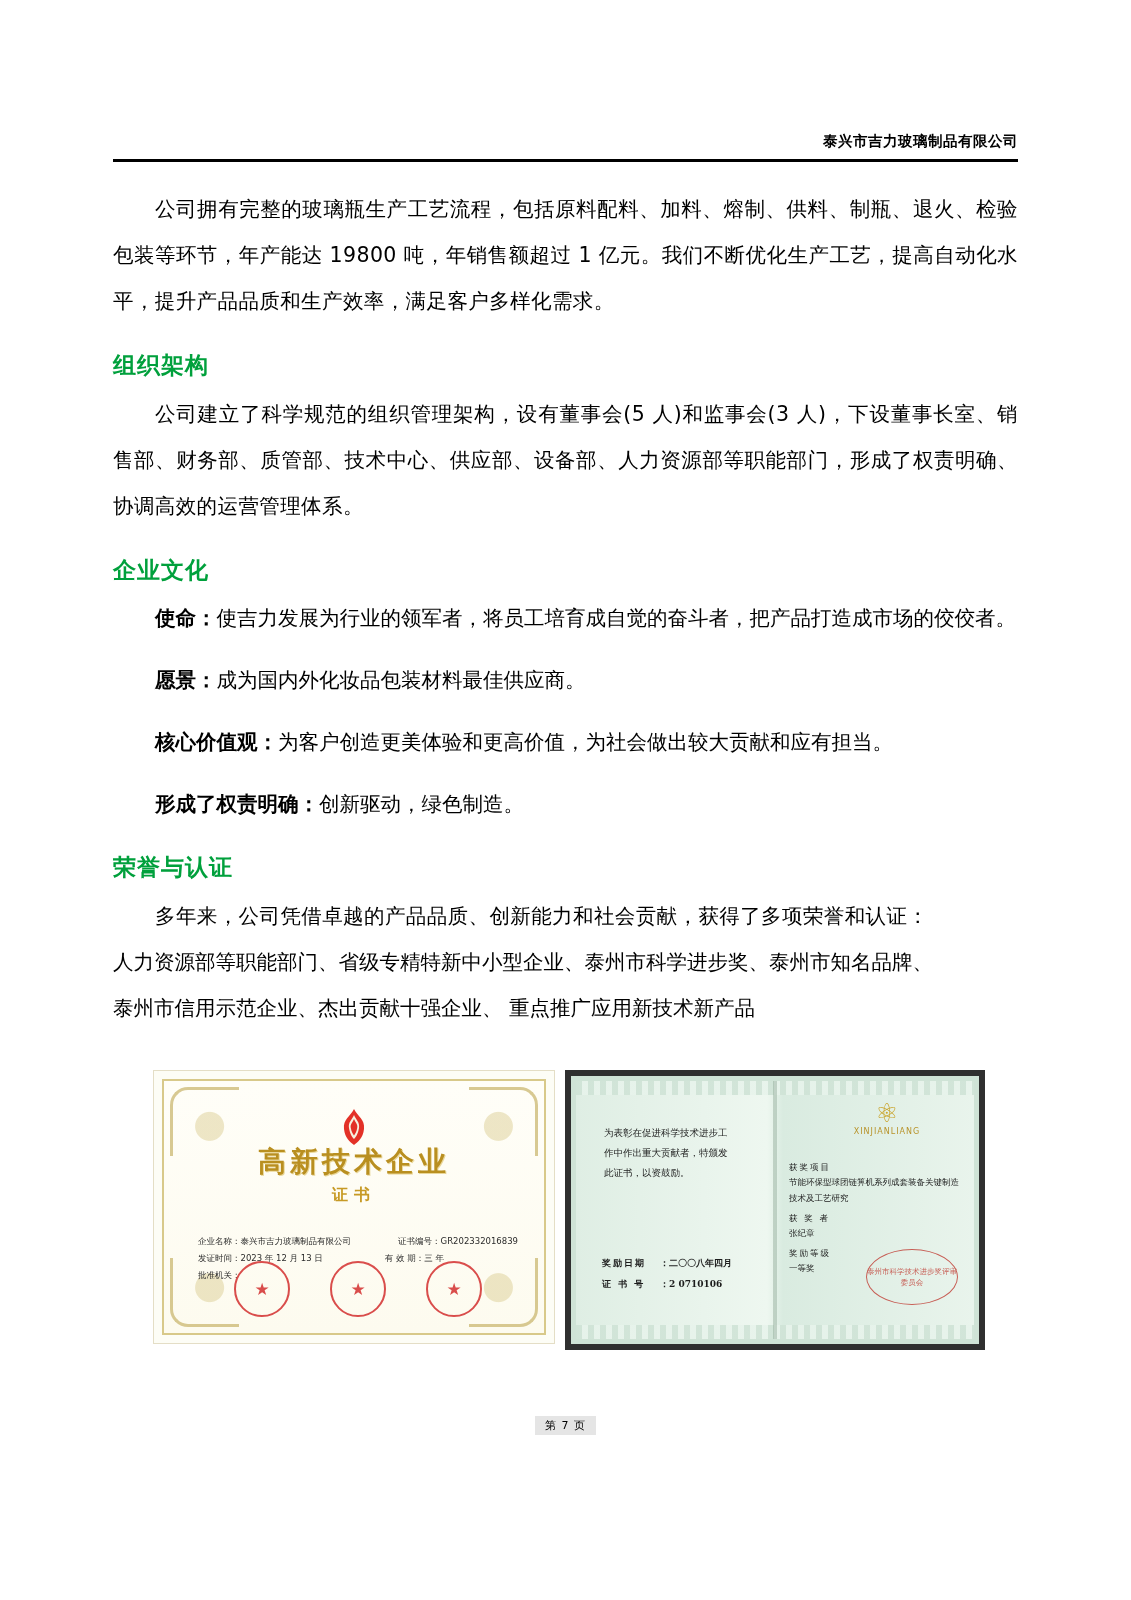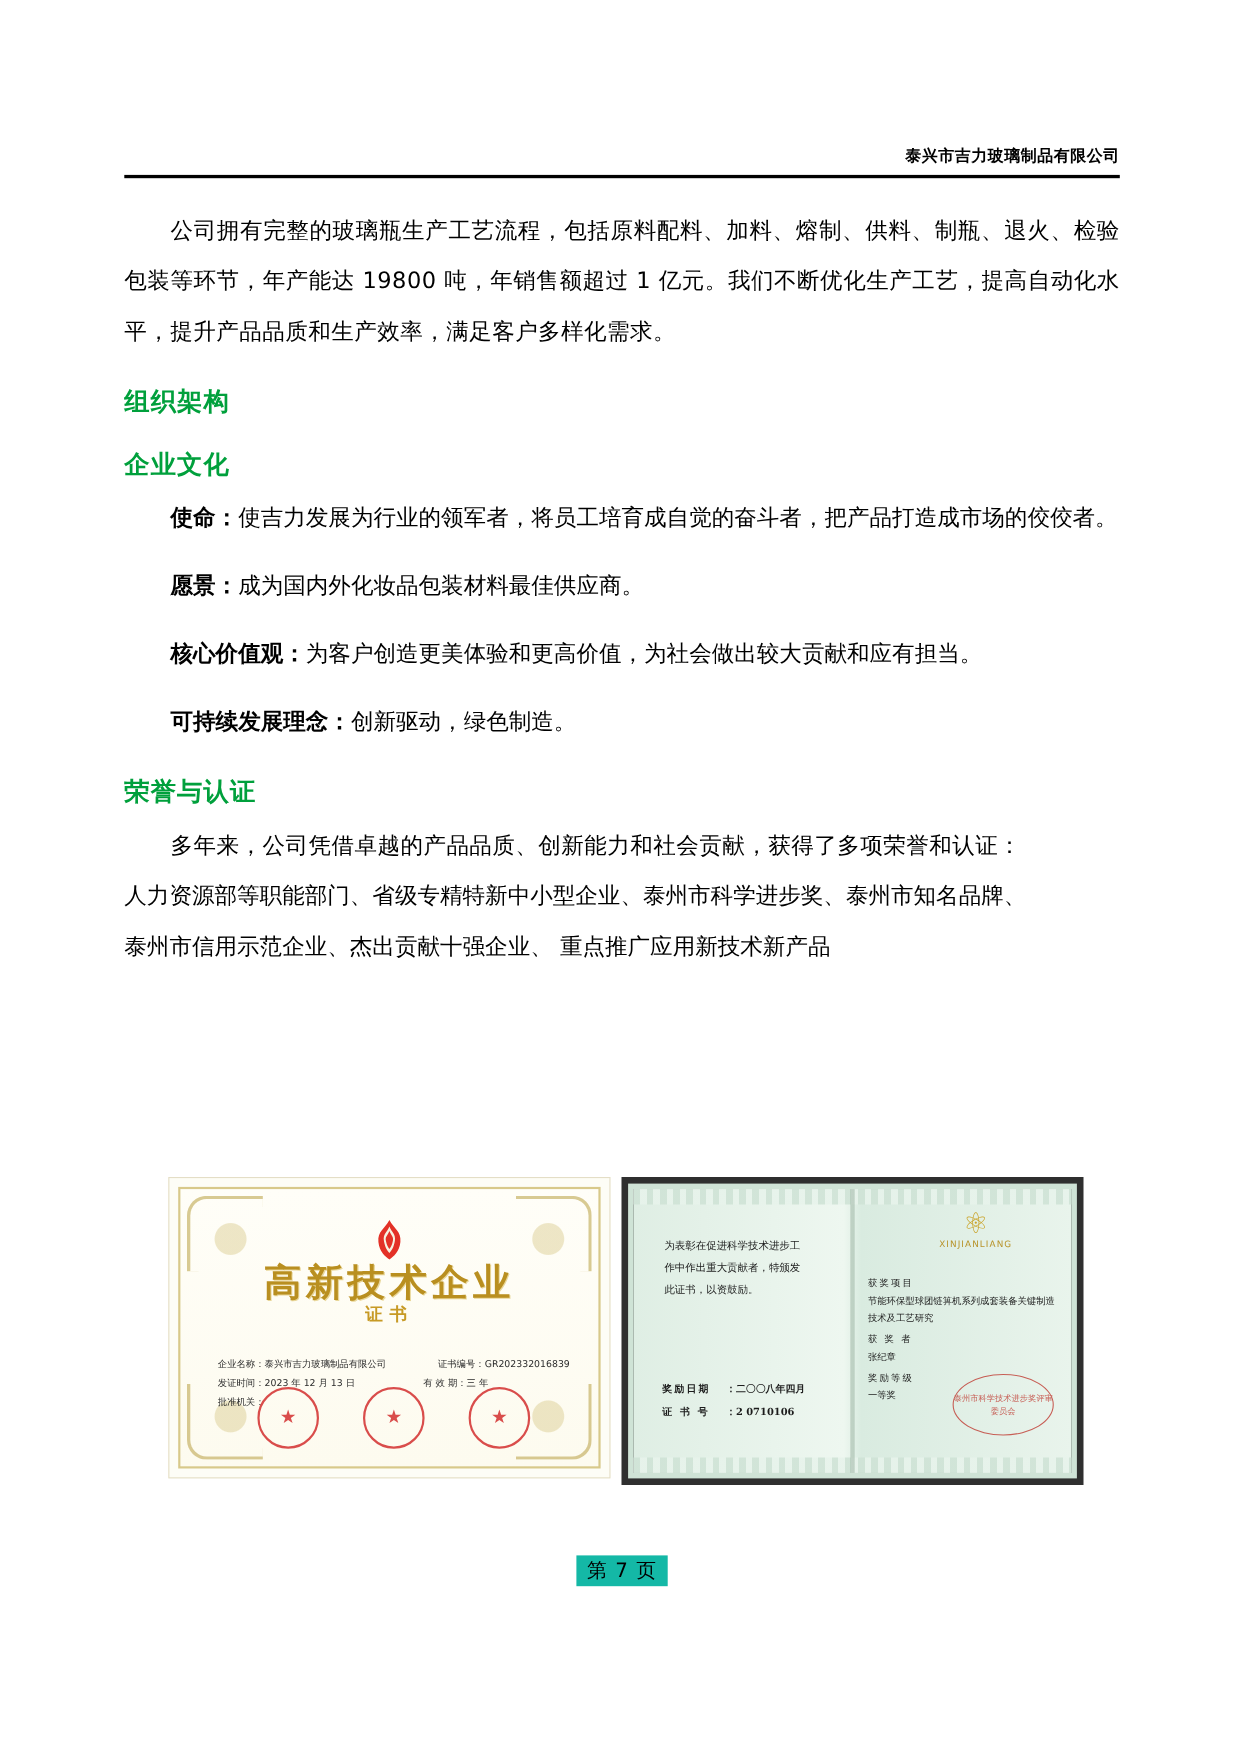--- a/index.html
+++ b/index.html
@@ -119,21 +119,21 @@
     left: 50%;
     transform: translateX(-50%);
     top: 26px;
     width: 40px; height: 40px;
   }
   .cert1-bigtitle {
     position: absolute;
     left: 0; right: 0;
     top: 62px;
     text-align: center;
-    font-size: 34px;
+    font-size: 28px;
     font-weight: bold;
     letter-spacing: 4px;
     color: #b98f20;
     text-shadow: 1px 1px 0 #e9d79a;
   }
   .cert1-subtitle {
     position: absolute;
     left: 0; right: 0;
     top: 104px;
     text-align: center;
@@ -296,58 +296,59 @@
   .c2-band-top { top: 0; }
   .c2-band-bottom { bottom: 0; }
   .footer {
     position: absolute;
     left: 0; right: 0;
     top: 1414px;
     text-align: center;
   }
   .footer .pg {
     display: inline-block;
-    background: #14b8a6;
-    font-size: 18px;
+    background: #e5e5e5;
+    font-size: 11px;
     padding: 2px 10px;
     letter-spacing: 1px;
   }
 </style>
 </head>
 <body>
 
 <div class="page">
 
   <div class="header">
     <div class="header-title">泰兴市吉力玻璃制品有限公司</div>
     <div class="header-rule"></div>
   </div>
 
   <div class="content">
 
     <p class="body-text indent">公司拥有完整的玻璃瓶生产工艺流程，包括原料配料、加料、熔制、供料、制瓶、退火、检验包装等环节，年产能达 19800 吨，年销售额超过 1 亿元。我们不断优化生产工艺，提高自动化水平，提升产品品质和生产效率，满足客户多样化需求。</p>
 
     <h2 class="section">组织架构</h2>
+    <p class="body-text indent">公司建立了科学规范的组织管理架构，设有董事会(5 人)和监事会(3 人)，下设董事长室、销售部、财务部、质管部、技术中心、供应部、设备部、人力资源部等职能部门，形成了权责明确、协调高效的运营管理体系。</p>
 
     <h2 class="section">企业文化</h2>
 
     <p class="culture-item">
       <b>使命</b><b>：</b><span>使吉力发展为行业的领军者，将员工培育成自觉的奋斗者，把产品打造成市场的佼佼者。</span>
     </p>
 
     <p class="culture-item">
       <b>愿景</b><b>：</b><span>成为国内外化妆品包装材料最佳供应商。</span>
     </p>
 
     <p class="culture-item">
       <b>核心价值观</b><b>：</b><span>为客户创造更美体验和更高价值，为社会做出较大贡献和应有担当。</span>
     </p>
 
     <p class="culture-item">
-      <b>可持续发展理念</b><b>：</b><span>创新驱动，绿色制造。</span>
+      <b>形成了权责明确</b><b>：</b><span>创新驱动，绿色制造。</span>
     </p>
 
     <h2 class="section">荣誉与认证</h2>
     <p class="body-text indent">多年来，公司凭借卓越的产品品质、创新能力和社会贡献，获得了多项荣誉和认证：</p>
     <p class="honor-list">人力资源部等职能部门、省级专精特新中小型企业、泰州市科学进步奖、泰州市知名品牌、</p>
     <p class="honor-list">泰州市信用示范企业、杰出贡献十强企业、 重点推广应用新技术新产品</p>
 
   </div>
 
   <div class="images">

